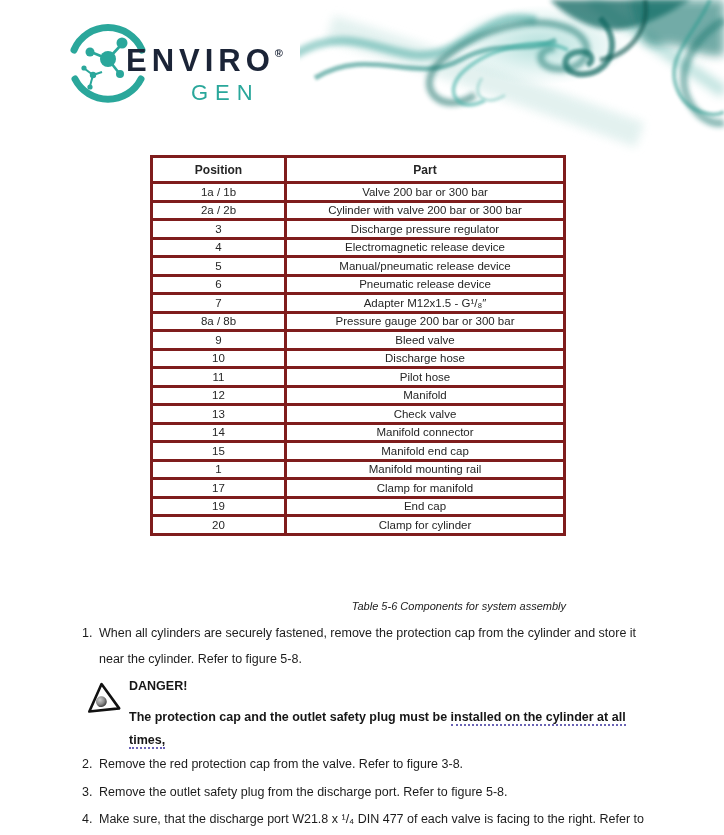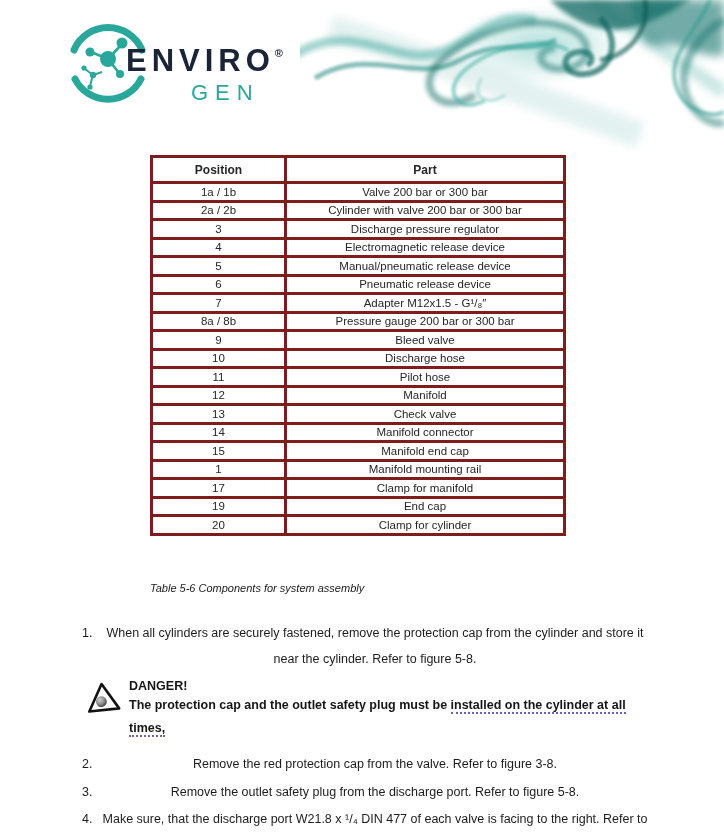--- a/index.html
+++ b/index.html
@@ -37,38 +37,38 @@
   table.components th, table.components td {
     border: 3px solid #7f1d1d;
     text-align: center; vertical-align: middle;
     padding: 0 20px;
   }
   table.components th { height: 26px; font-size: 12px; font-weight: 700; }
   table.components td { height: 18.5px; font-weight: 400; }
   table.components col.c-pos { width: 134px; }
 
   .caption {
-    position: absolute; left: 150px; top: 582px; width: 416px;
-    text-align: left; font-style: italic; font-size: 11px; color: #1a1a1a;
+    position: absolute; left: 150px; top: 600px; width: 416px;
+    text-align: right; font-style: italic; font-size: 11px; color: #1a1a1a;
   }
 
   
   .step { position: absolute; left: 82px; display: flex; font-size: 12.5px; line-height: 26px; color: #1c1c1c; }
   .step .num { width: 17px; flex: none; }
-  .step .txt { width: 552px; text-align: center; }
+  .step .txt { width: 552px; }
   #step-1 { top: 620px; }
   #step-2 { top: 751px; }
   #step-3 { top: 779px; }
   #step-4 { top: 806px; }
 
   
   .danger { position: absolute; left: 85px; top: 678px; display: flex; }
   .warn-icon { width: 36px; height: 34px; flex: none; margin-top: 3px; transform: rotate(-6deg); }
   .danger-text { margin-left: 8px; width: 530px; font-size: 12.5px; font-weight: 700; color: #161616; }
-  .danger-title { line-height: 16px; margin-bottom: 0; }
+  .danger-title { line-height: 16px; margin-bottom: 12px; }
   .danger-line { line-height: 23px; }
   .dotted-ul { border-bottom: 2px dotted #6a63b5; padding-bottom: 0px; }
 </style>
 </head>
 <body>
 
 <div class="page">
 
   <svg class="smoke" viewBox="0 0 424 160" aria-hidden="true">
     <defs>

